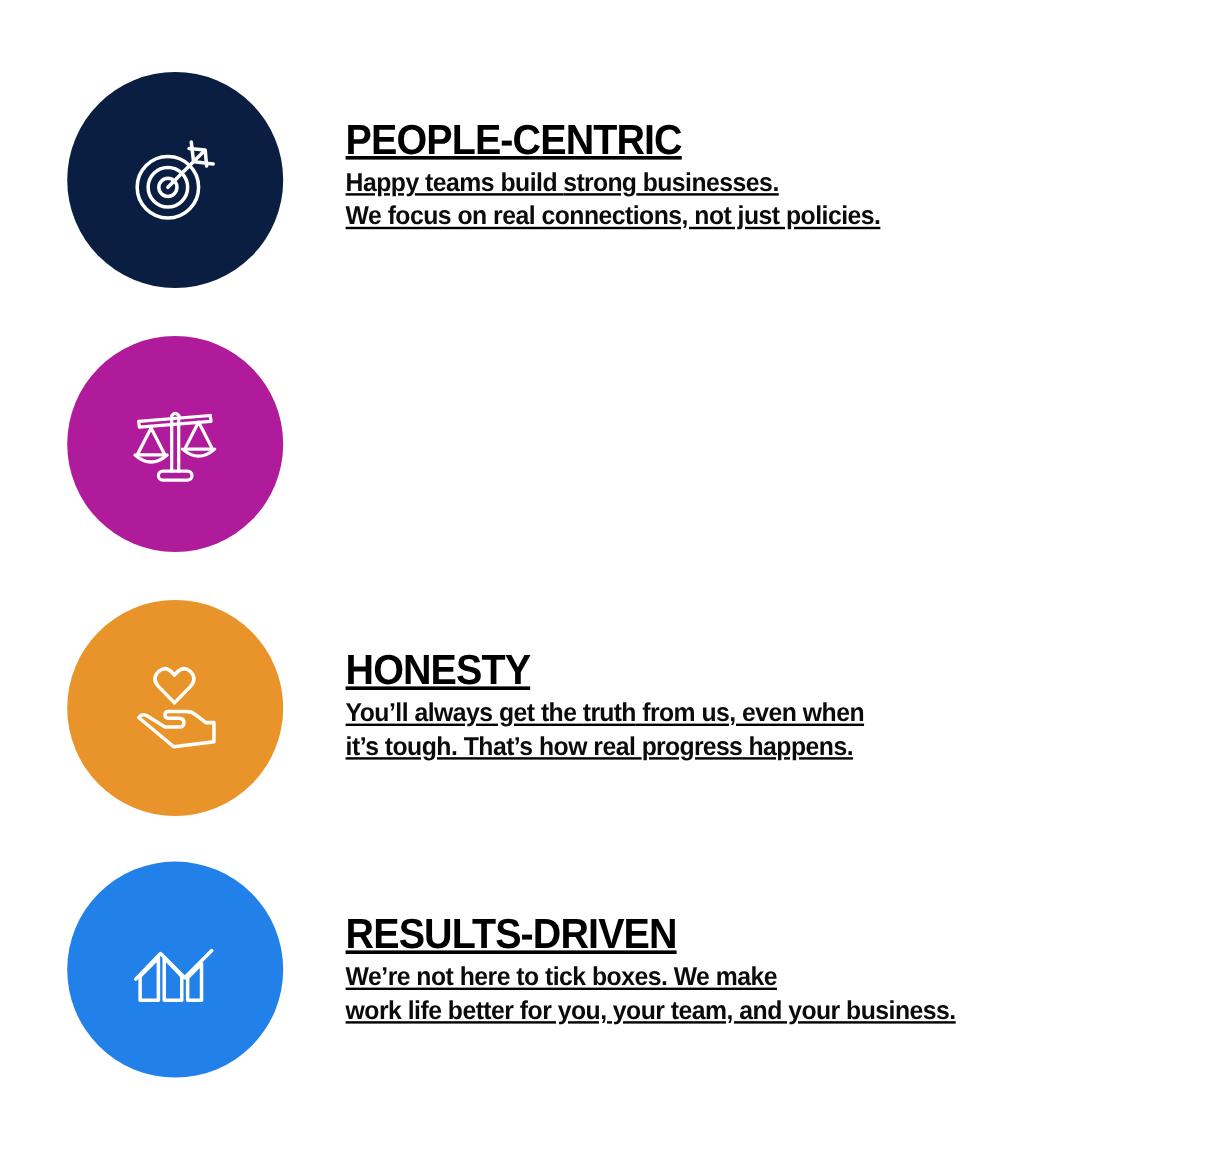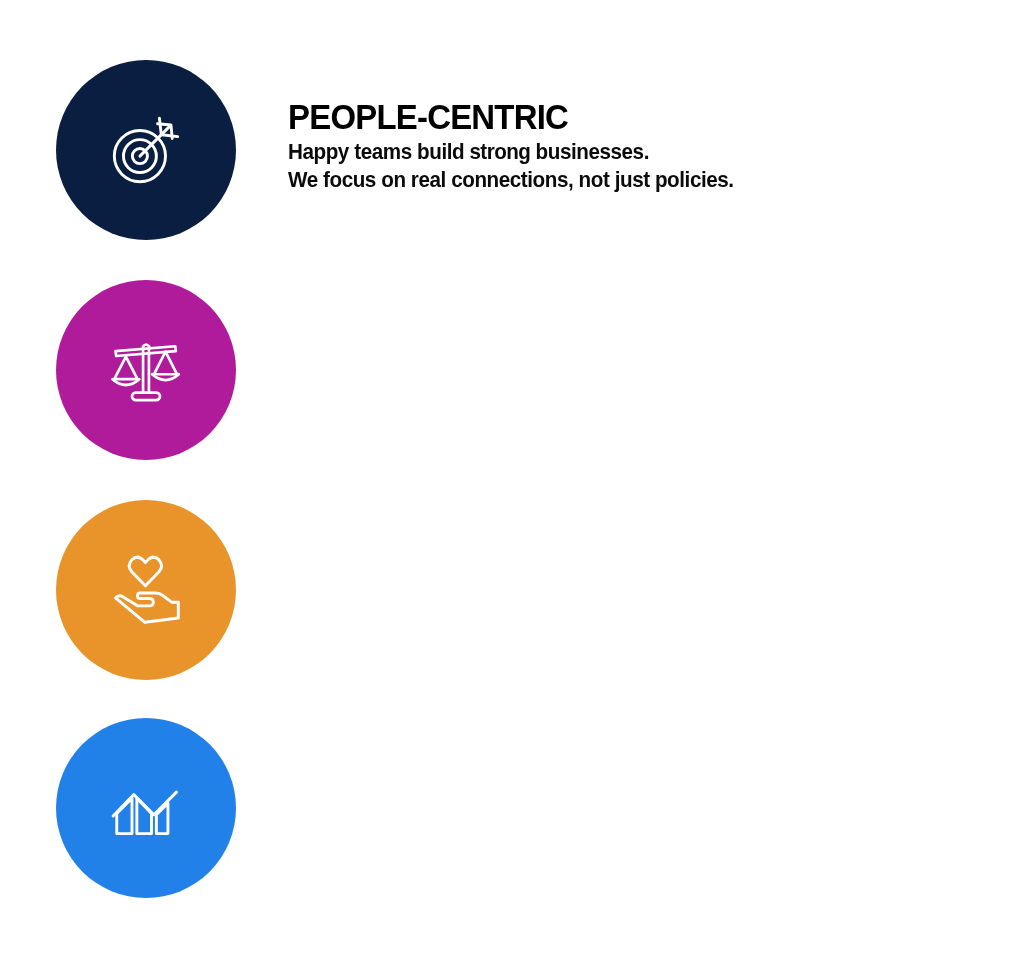--- a/index.html
+++ b/index.html
@@ -52,20 +52,21 @@
     display: block;
     width: 78px;
     height: 78px;
     overflow: visible;
   }
 
   .value-text {
     position: absolute;
     left: 288px;
     width: 700px;
+    text-decoration: underline;
   }
 
   
   .row-0 .value-text { top: 38px; }
   .row-1 .value-text { top: 40px; }
   .row-2 .value-text { top: 40px; }
   .row-3 .value-text { top: 42px; }
 
   .value-title {
     font-family: "Liberation Sans", sans-serif;
@@ -158,30 +159,44 @@
     <div class="icon-badge" style="background: rgb(233, 148, 43);">
       <svg viewBox="0 0 64 64" aria-hidden="true">
         <g fill="none" stroke="#ffffff" stroke-width="2.4" stroke-linecap="round" stroke-linejoin="round">
 
           <path d="M31.5 28.5 L20.5 17.2 q-4.6 -5.2 0 -10.1 q4.8 -4.4 9.4 0.6 l1.6 1.8 l1.6 -1.8 q4.6 -5 9.4 -0.6 q4.6 4.9 0 10.1 Z"></path>
 
           <path d="M7 38.5 q2.6 -3.1 6 -1 L25 45 h9.6 q3.4 0 3.4 -3 q0 -3 -3.4 -3 h-7.4 q-2.2 0 -2.2 -2.3 q0 -2.3 2.2 -2.3 h12.4 q3.6 0 6.2 2.1 L53 42 h5.5 v13 L31 58.5 Z"></path>
         </g>
       </svg>
     </div>
+    <div class="value-text">
+      <h2 class="value-title">HONESTY</h2>
+      <p class="value-desc">
+          <span class="line"><span>You’ll always get the </span><b>truth</b><span> from us, even when</span></span>
+          <span class="line"><span>it’s tough. That’s how real </span><b>progress</b><span> happens.</span></span>
+        </p>
+    </div>
   </div>
 
   <div class="value-item row-3">
     <div class="icon-badge" style="background: rgb(34, 129, 232);">
       <svg viewBox="0 0 64 64" aria-hidden="true">
         <g fill="none" stroke="#ffffff" stroke-width="2.4" stroke-linecap="round" stroke-linejoin="round">
 
           <path d="M8 36.5 L20.5 24 L20.5 53 L8 53 Z"></path>
           <path d="M24.5 53 L24.5 24 L36.5 36.5 L36.5 53 Z"></path>
           <path d="M40.5 53 L40.5 37.5 L50 28 L50 53 Z"></path>
 
           <path d="M5 38.5 L22 21 L38.5 37.5 L57 19"></path>
         </g>
       </svg>
     </div>
+    <div class="value-text">
+      <h2 class="value-title">RESULTS-DRIVEN</h2>
+      <p class="value-desc">
+          <span class="line"><span>We’re not here to tick boxes. We make</span></span>
+          <span class="line"><span>work life better for you, your team, and your business.</span></span>
+        </p>
+    </div>
   </div>
 
 </div>
 
 </body></html>

